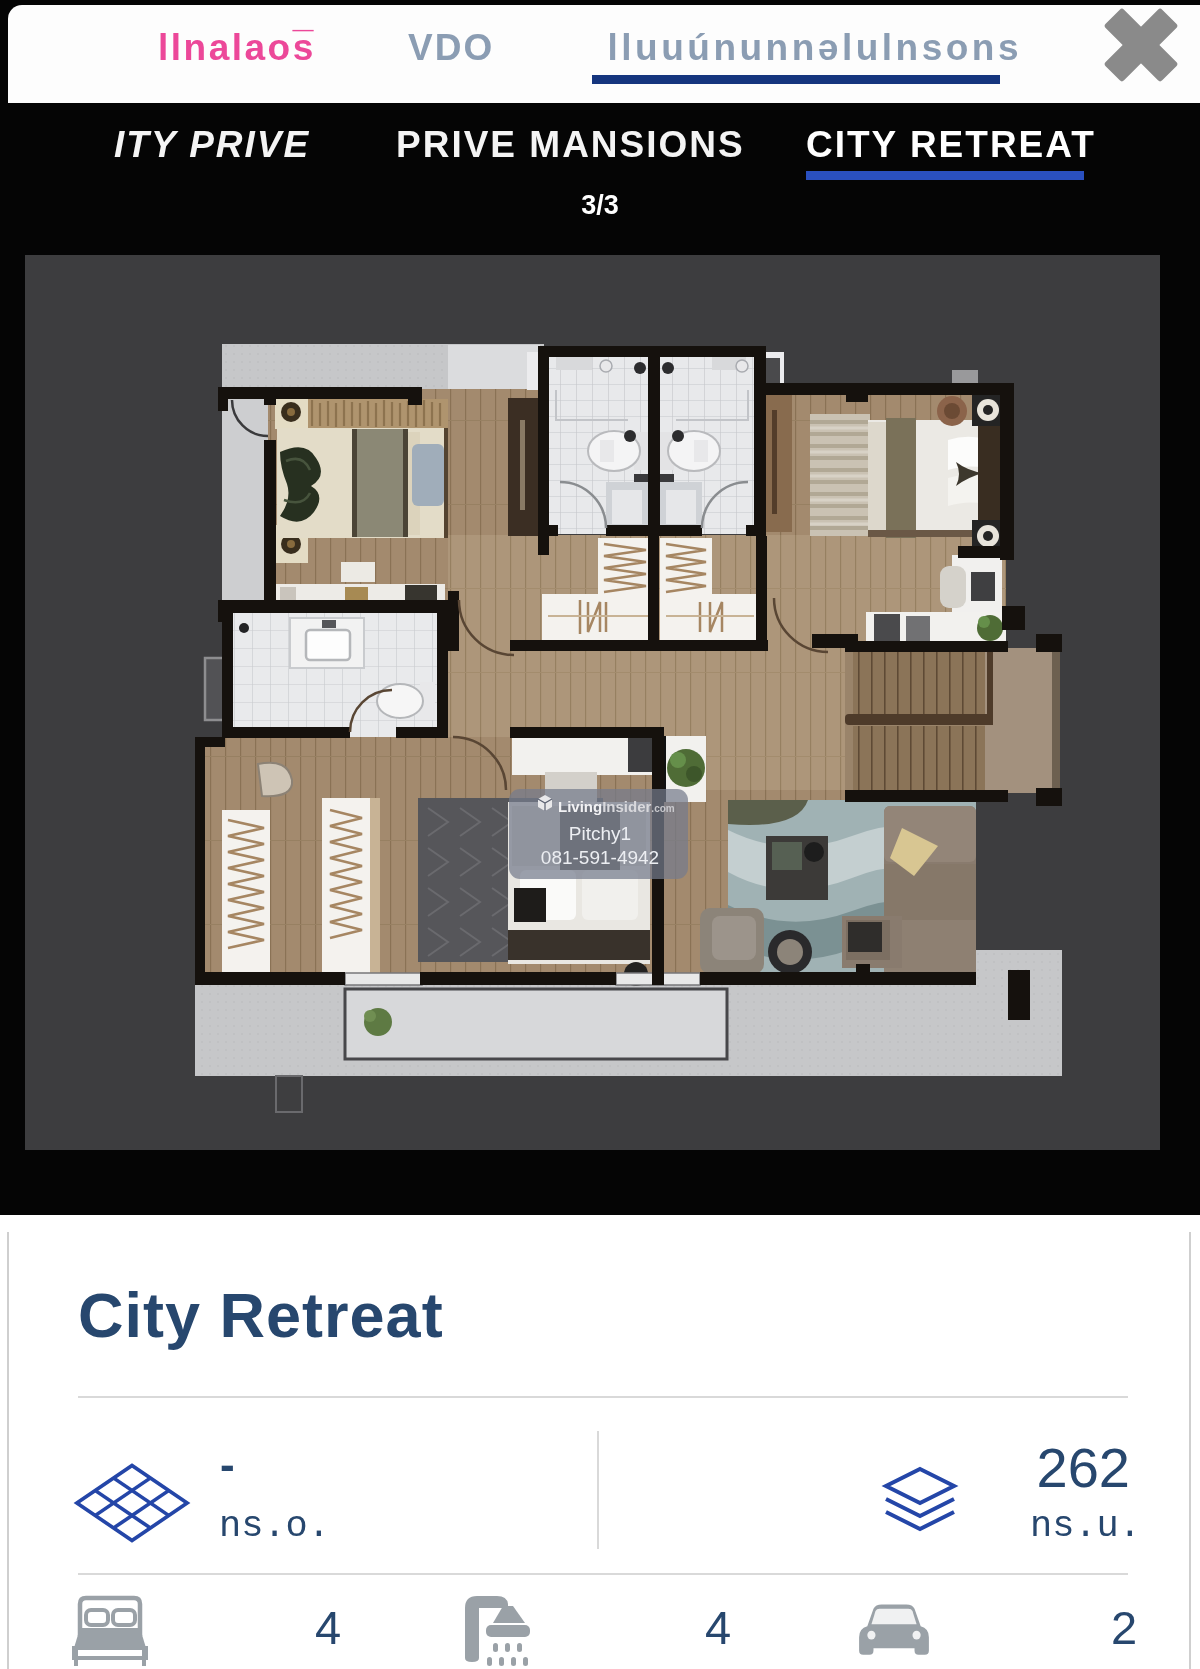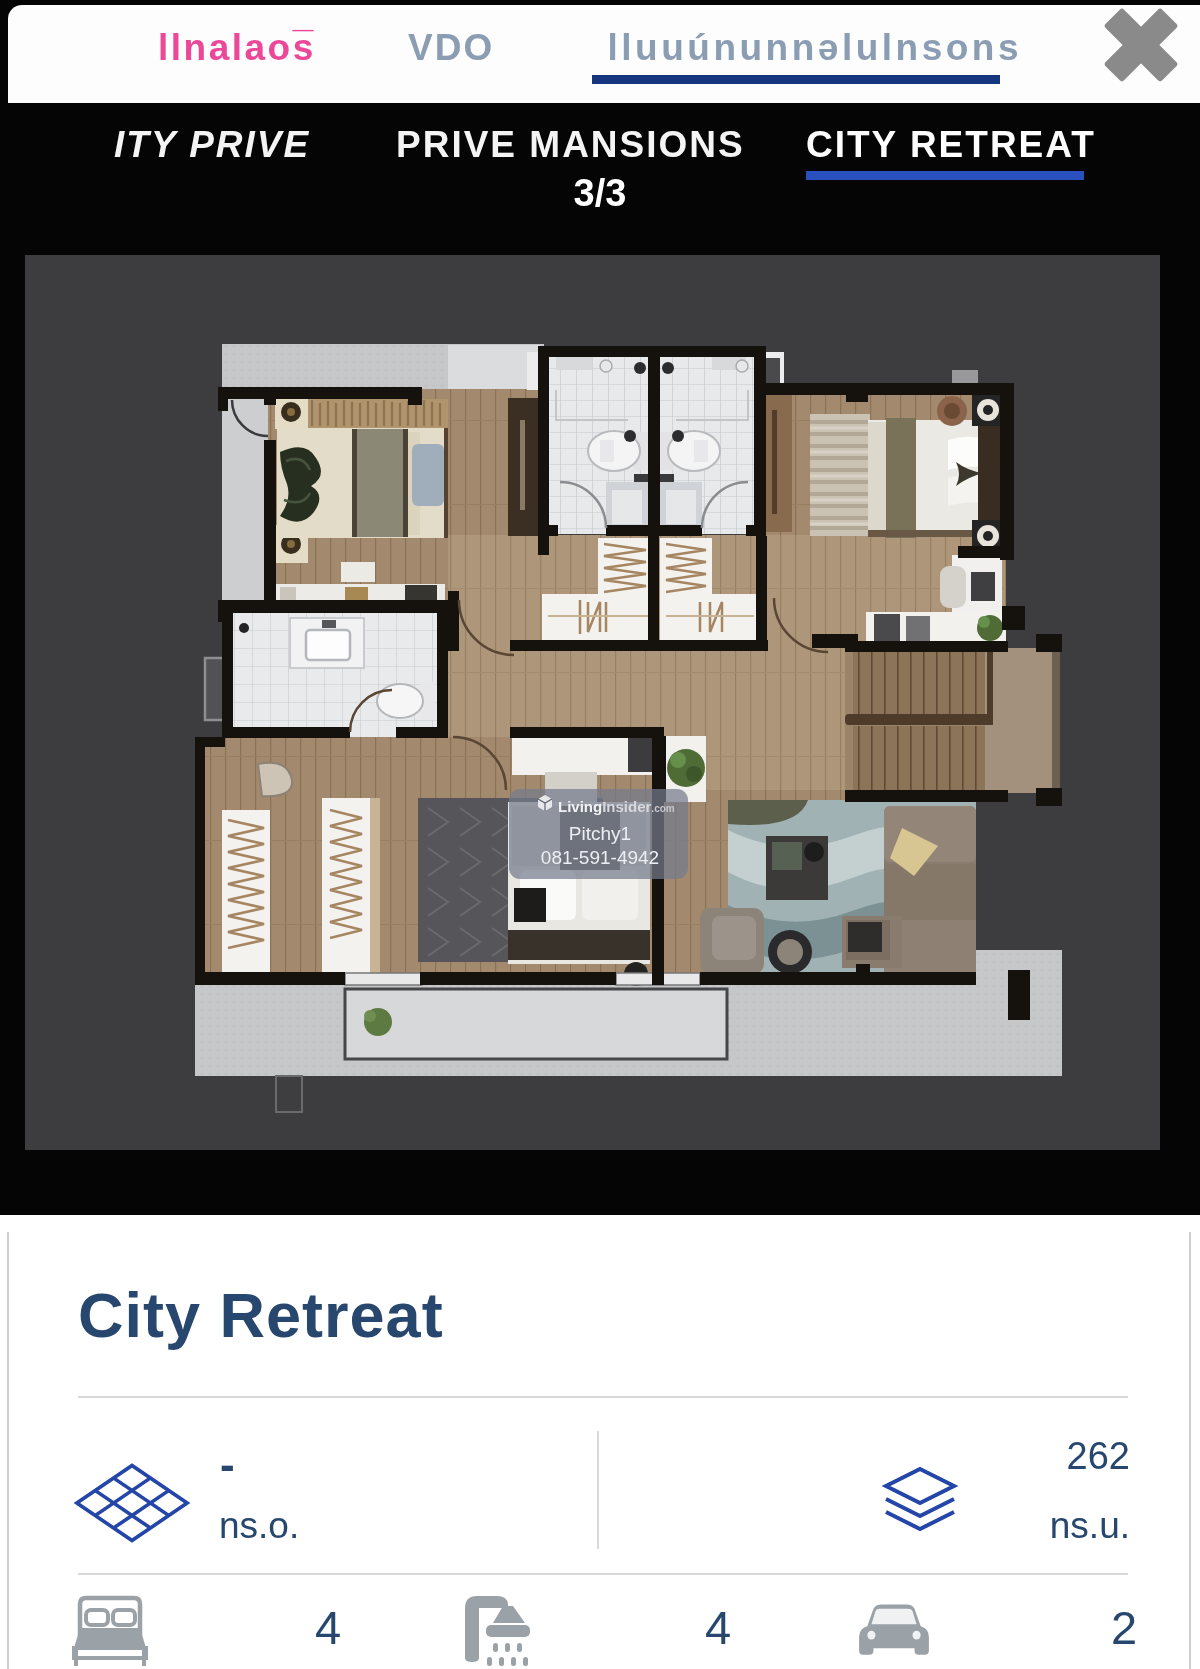--- a/index.html
+++ b/index.html
@@ -30,21 +30,21 @@
 </svg>
 
 <div class="abs" style="left:114px;top:124px;color:#f4f4f4;font-size:37px;font-weight:bold;letter-spacing:2px;font-style:italic;">ITY PRIVE</div>
 
 <div class="abs" style="left:396px;top:124px;color:#f4f4f4;font-size:37px;font-weight:bold;letter-spacing:2px;">PRIVE MANSIONS</div>
 
 <div class="abs" style="left:806px;top:124px;color:#ffffff;font-size:37px;font-weight:bold;letter-spacing:2px;">CITY RETREAT</div>
 
 <div class="abs" style="left:806px;top:171px;width:278px;height:9px;background:#2a50c0;"></div>
 
-<div class="abs" style="left:560px;top:172px;width:80px;text-align:center;color:#fff;font-size:38px;font-weight:bold;">3/3</div>
+<div class="abs" style="left:560px;top:190px;width:80px;text-align:center;color:#fff;font-size:27px;font-weight:bold;">3/3</div>
 
 <svg class="abs" style="left:25px;top:255px;filter:blur(0.7px) saturate(0.93);" width="1135" height="895" viewBox="25 255 1135 895">
   <defs>
     <pattern id="plank" width="15" height="84" patternUnits="userSpaceOnUse">
       <rect width="15" height="84" fill="#a58a6c"></rect>
       <line x1="0.5" y1="0" x2="0.5" y2="84" stroke="#8c7253" stroke-width="1.4"></line>
       <line x1="0" y1="0.5" x2="15" y2="0.5" stroke="#99805f" stroke-width="1"></line>
     </pattern>
     <pattern id="plankL" width="15" height="84" patternUnits="userSpaceOnUse">
       <rect width="15" height="84" fill="#af9678"></rect>
@@ -478,35 +478,35 @@
       <line x1="-13" y1="-39" x2="-13" y2="39"></line>
       <line x1="13" y1="-39" x2="13" y2="39"></line>
       <line x1="-39" y1="-13" x2="39" y2="-13"></line>
       <line x1="-39" y1="13" x2="39" y2="13"></line>
     </g>
   </g>
 </svg>
 
 <div class="abs" style="left:220px;top:1440px;color:#27476e;font-size:44px;font-weight:bold;">-</div>
 
-<div class="abs" style="left:219px;top:1505px;color:#27476e;font-size:37px;">ns.o.</div>
+<div class="abs" style="left:219px;top:1505px;color:#27476e;font-size:37px;font-family:Liberation Mono, monospace;">ns.o.</div>
 
 <div class="abs" style="left:597px;top:1431px;width:2px;height:118px;background:#d9d9d9;"></div>
 
 <svg class="abs" style="left:880px;top:1465px;" width="80" height="78" viewBox="0 0 80 78">
   <g fill="none" stroke="#2446a8" stroke-width="4">
     <path d="M40 4 L74 21 L40 38 L6 21 Z"></path>
     <path d="M6 34 L40 51 L74 34"></path>
     <path d="M6 47 L40 64 L74 47"></path>
   </g>
 </svg>
 
-<div class="abs" style="left:1030px;top:1435px;width:100px;text-align:right;color:#27476e;font-size:38px;">262</div>
-
-<div class="abs" style="left:1030px;top:1505px;width:100px;text-align:right;color:#27476e;font-size:37px;">ns.u.</div>
+<div class="abs" style="left:1030px;top:1435px;width:100px;text-align:right;color:#27476e;font-size:56px;">262</div>
+
+<div class="abs" style="left:1030px;top:1505px;width:100px;text-align:right;color:#27476e;font-size:37px;font-family:Liberation Mono, monospace;">ns.u.</div>
 
 <div class="abs" style="left:78px;top:1573px;width:1050px;height:2px;background:#d9d9d9;"></div>
 
 <svg class="abs" style="left:72px;top:1592px;" width="80" height="77" viewBox="0 0 80 77">
   <g fill="none" stroke="#9aa1a7" stroke-width="4.5">
     <path d="M8 44 L8 12 Q8 6 14 6 L62 6 Q68 6 68 12 L68 44"></path>
     <rect x="14" y="18" width="22" height="15" rx="5" stroke-width="4"></rect>
     <rect x="41" y="18" width="22" height="15" rx="5" stroke-width="4"></rect>
     <path d="M4 58 L4 74 M72 58 L72 74" stroke-width="4"></path>
   </g>

